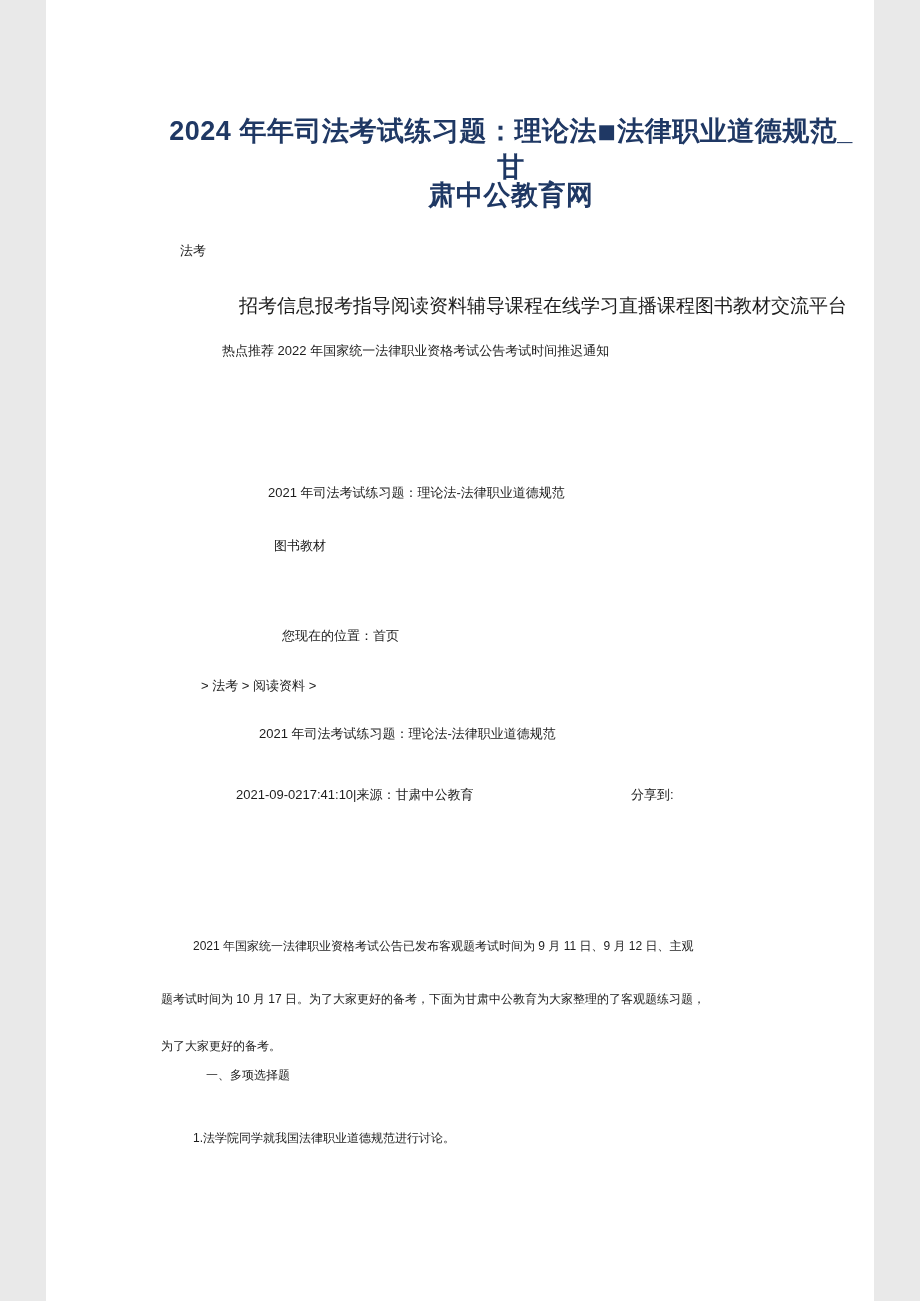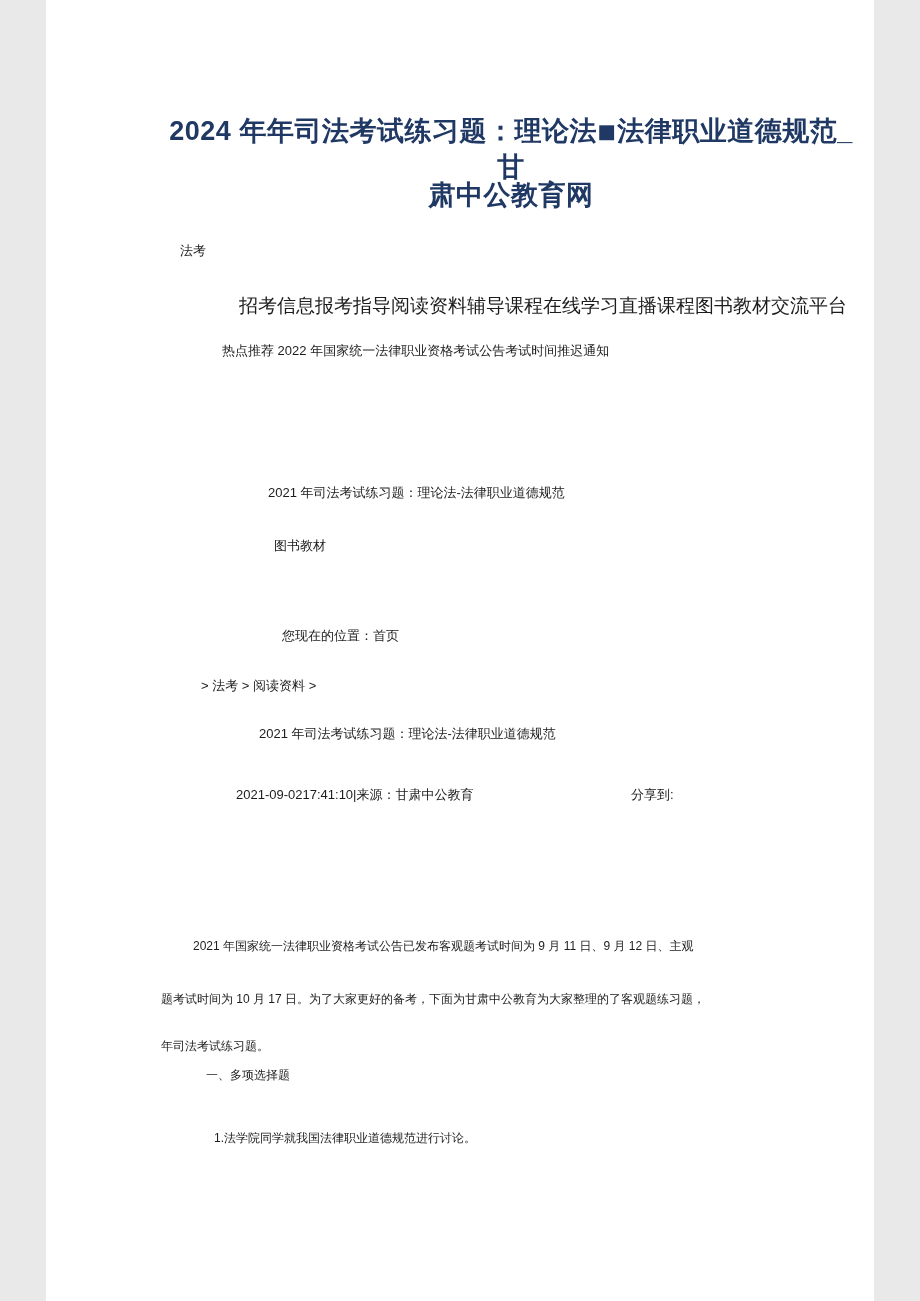--- a/index.html
+++ b/index.html
@@ -76,19 +76,19 @@
 
   <div class="abs small" style="left:213px; top:725px;">2021 年司法考试练习题：理论法-法律职业道德规范</div>
 
   <div class="abs small" style="left:190px; top:786px;">
     <span class="inline">2021-09-0217:41:10</span><span class="inline">|来源：</span><span class="inline">甘肃中公教育</span>
   </div>
   <div class="abs small" style="left:585px; top:786px;">分享到:</div>
 
   <div class="abs para-line" style="left:147px; top:938px;">2021 年国家统一法律职业资格考试公告已发布客观题考试时间为 9 月 11 日、9 月 12 日、主观</div>
   <div class="abs para-line" style="left:115px; top:991px;">题考试时间为 10 月 17 日。为了大家更好的备考，下面为甘肃中公教育为大家整理的了客观题练习题，</div>
-  <div class="abs para-line" style="left:115px; top:1038px;">年司法考试练习题。</div>
+  <div class="abs para-line" style="left:115px; top:1038px;">为了大家更好的备考。</div>
 
   <div class="abs para-line" style="left:160px; top:1067px;">一、多项选择题</div>
 
-  <div class="abs para-line" style="left:168px; top:1130px;">1.法学院同学就我国法律职业道德规范进行讨论。</div>
+  <div class="abs para-line" style="left:147px; top:1130px;">1.法学院同学就我国法律职业道德规范进行讨论。</div>
 
 </div>
 
 </body></html>

